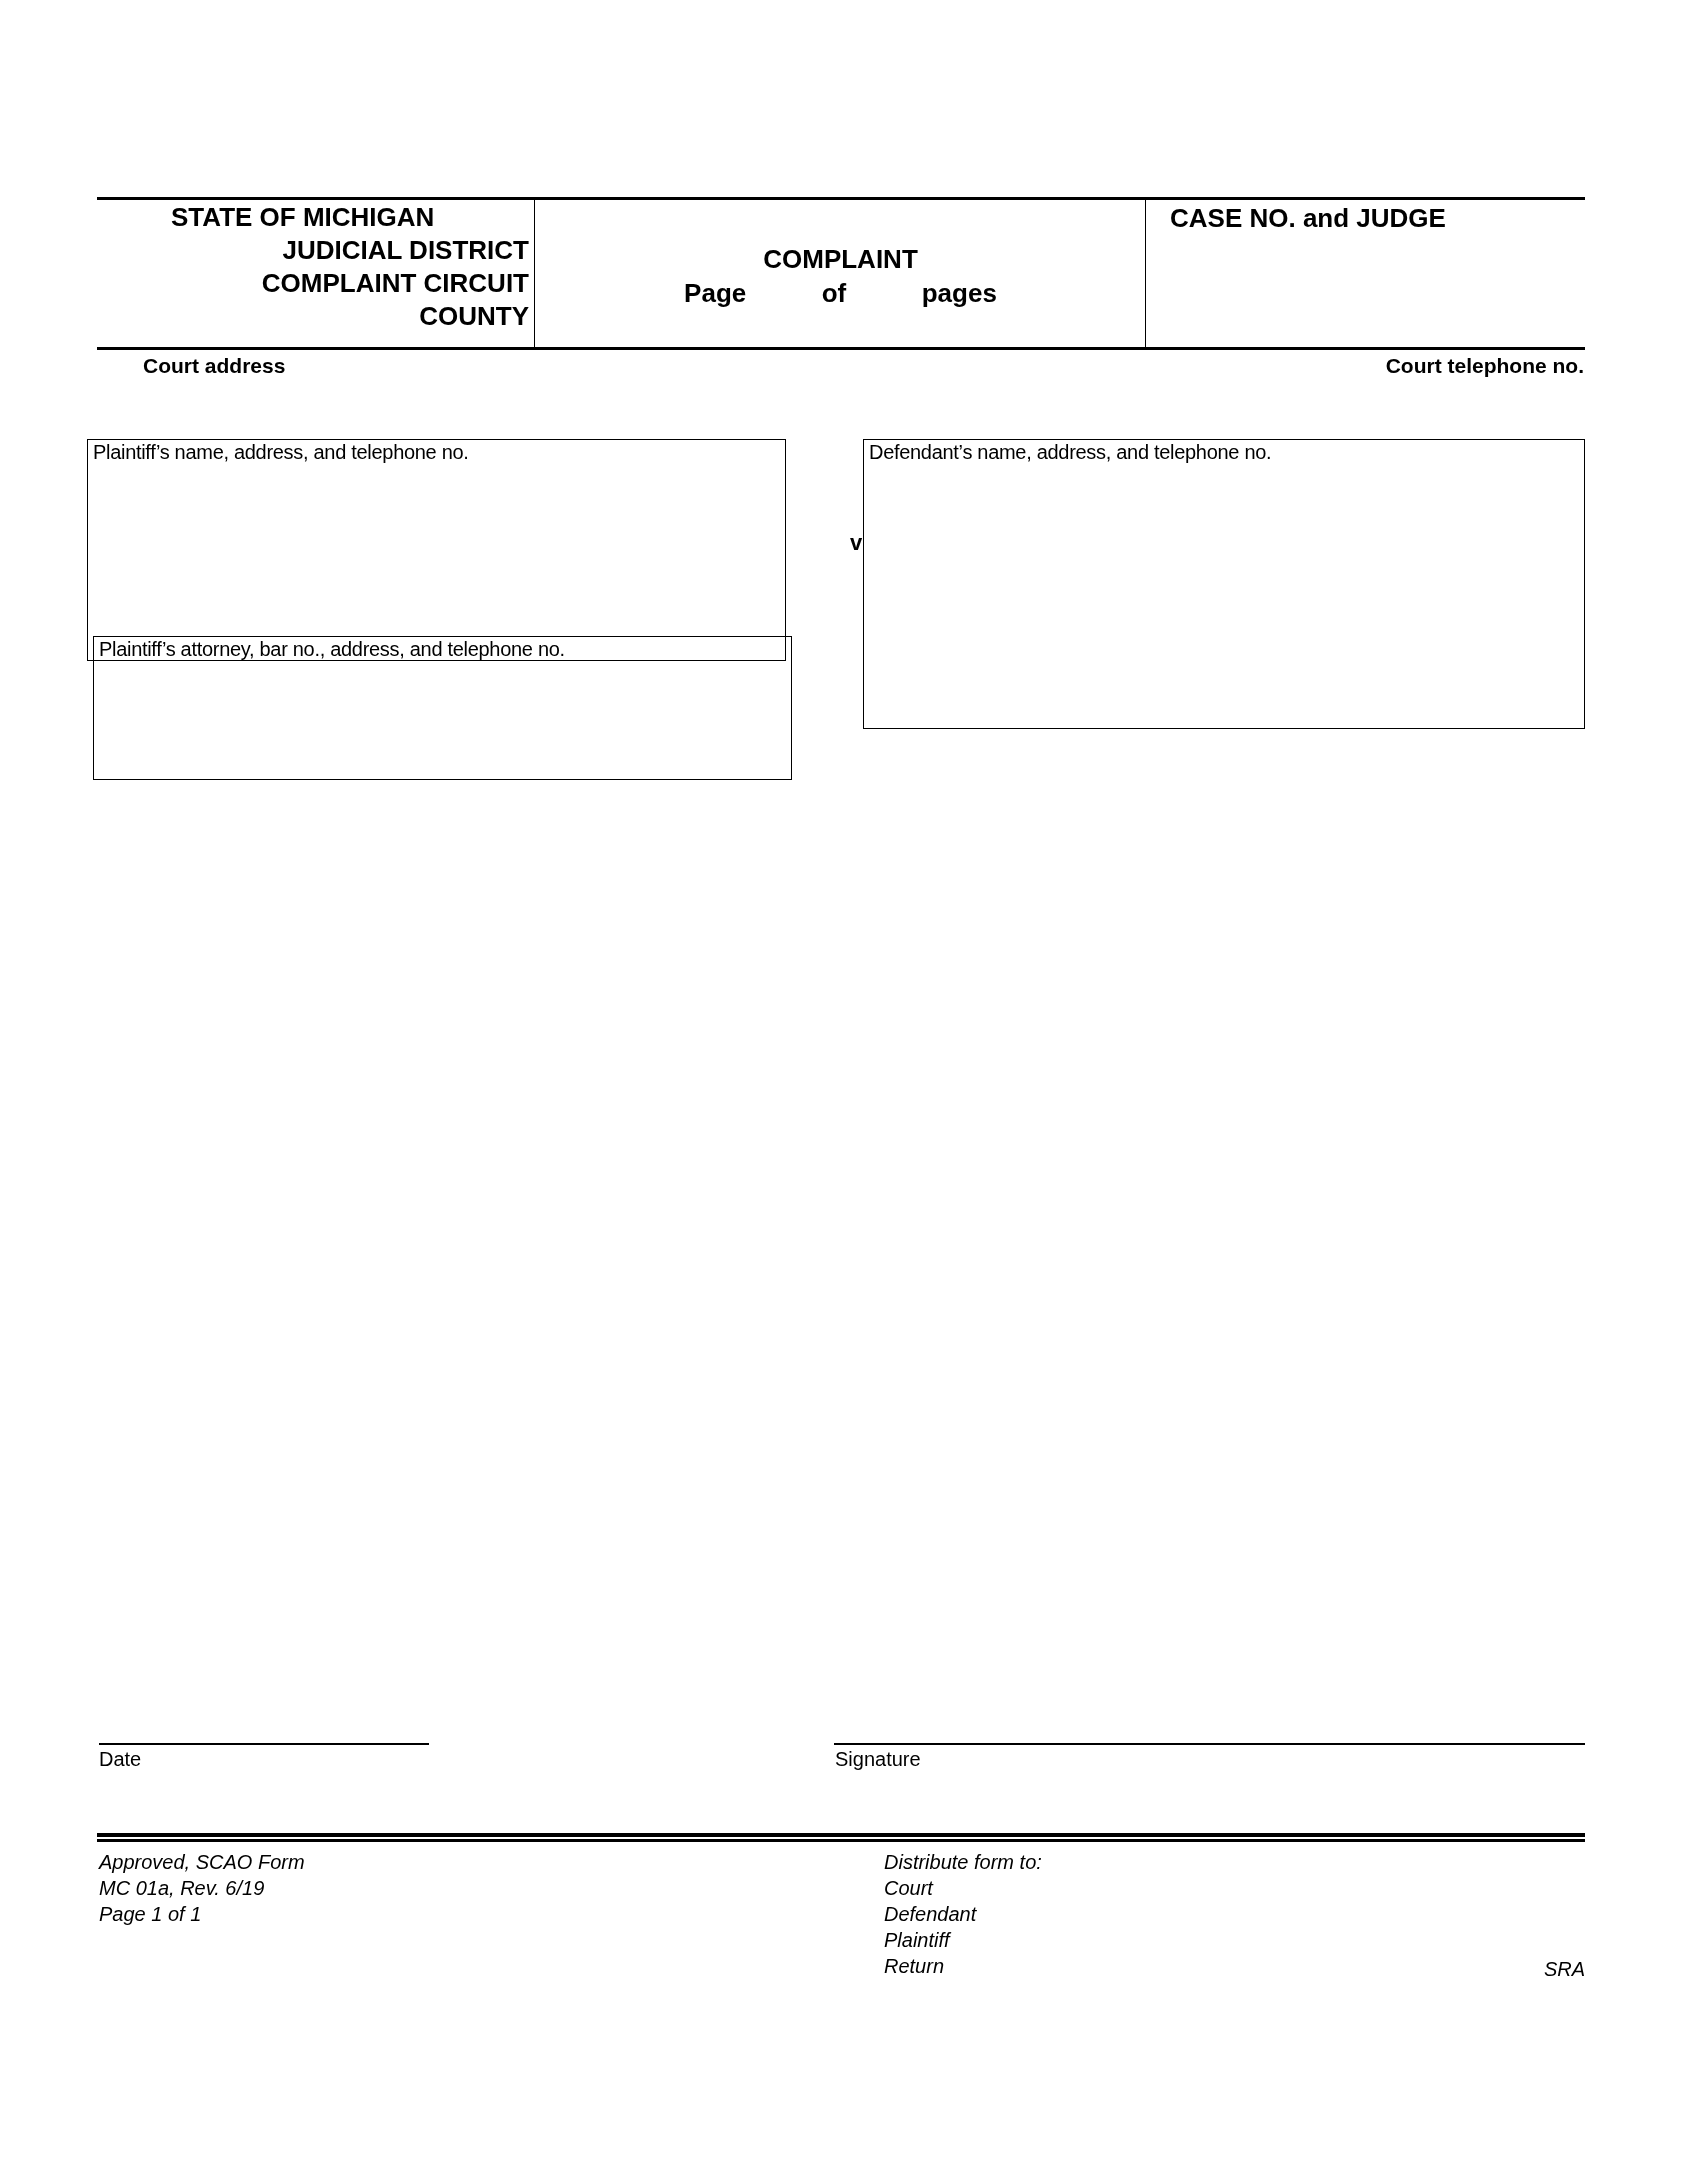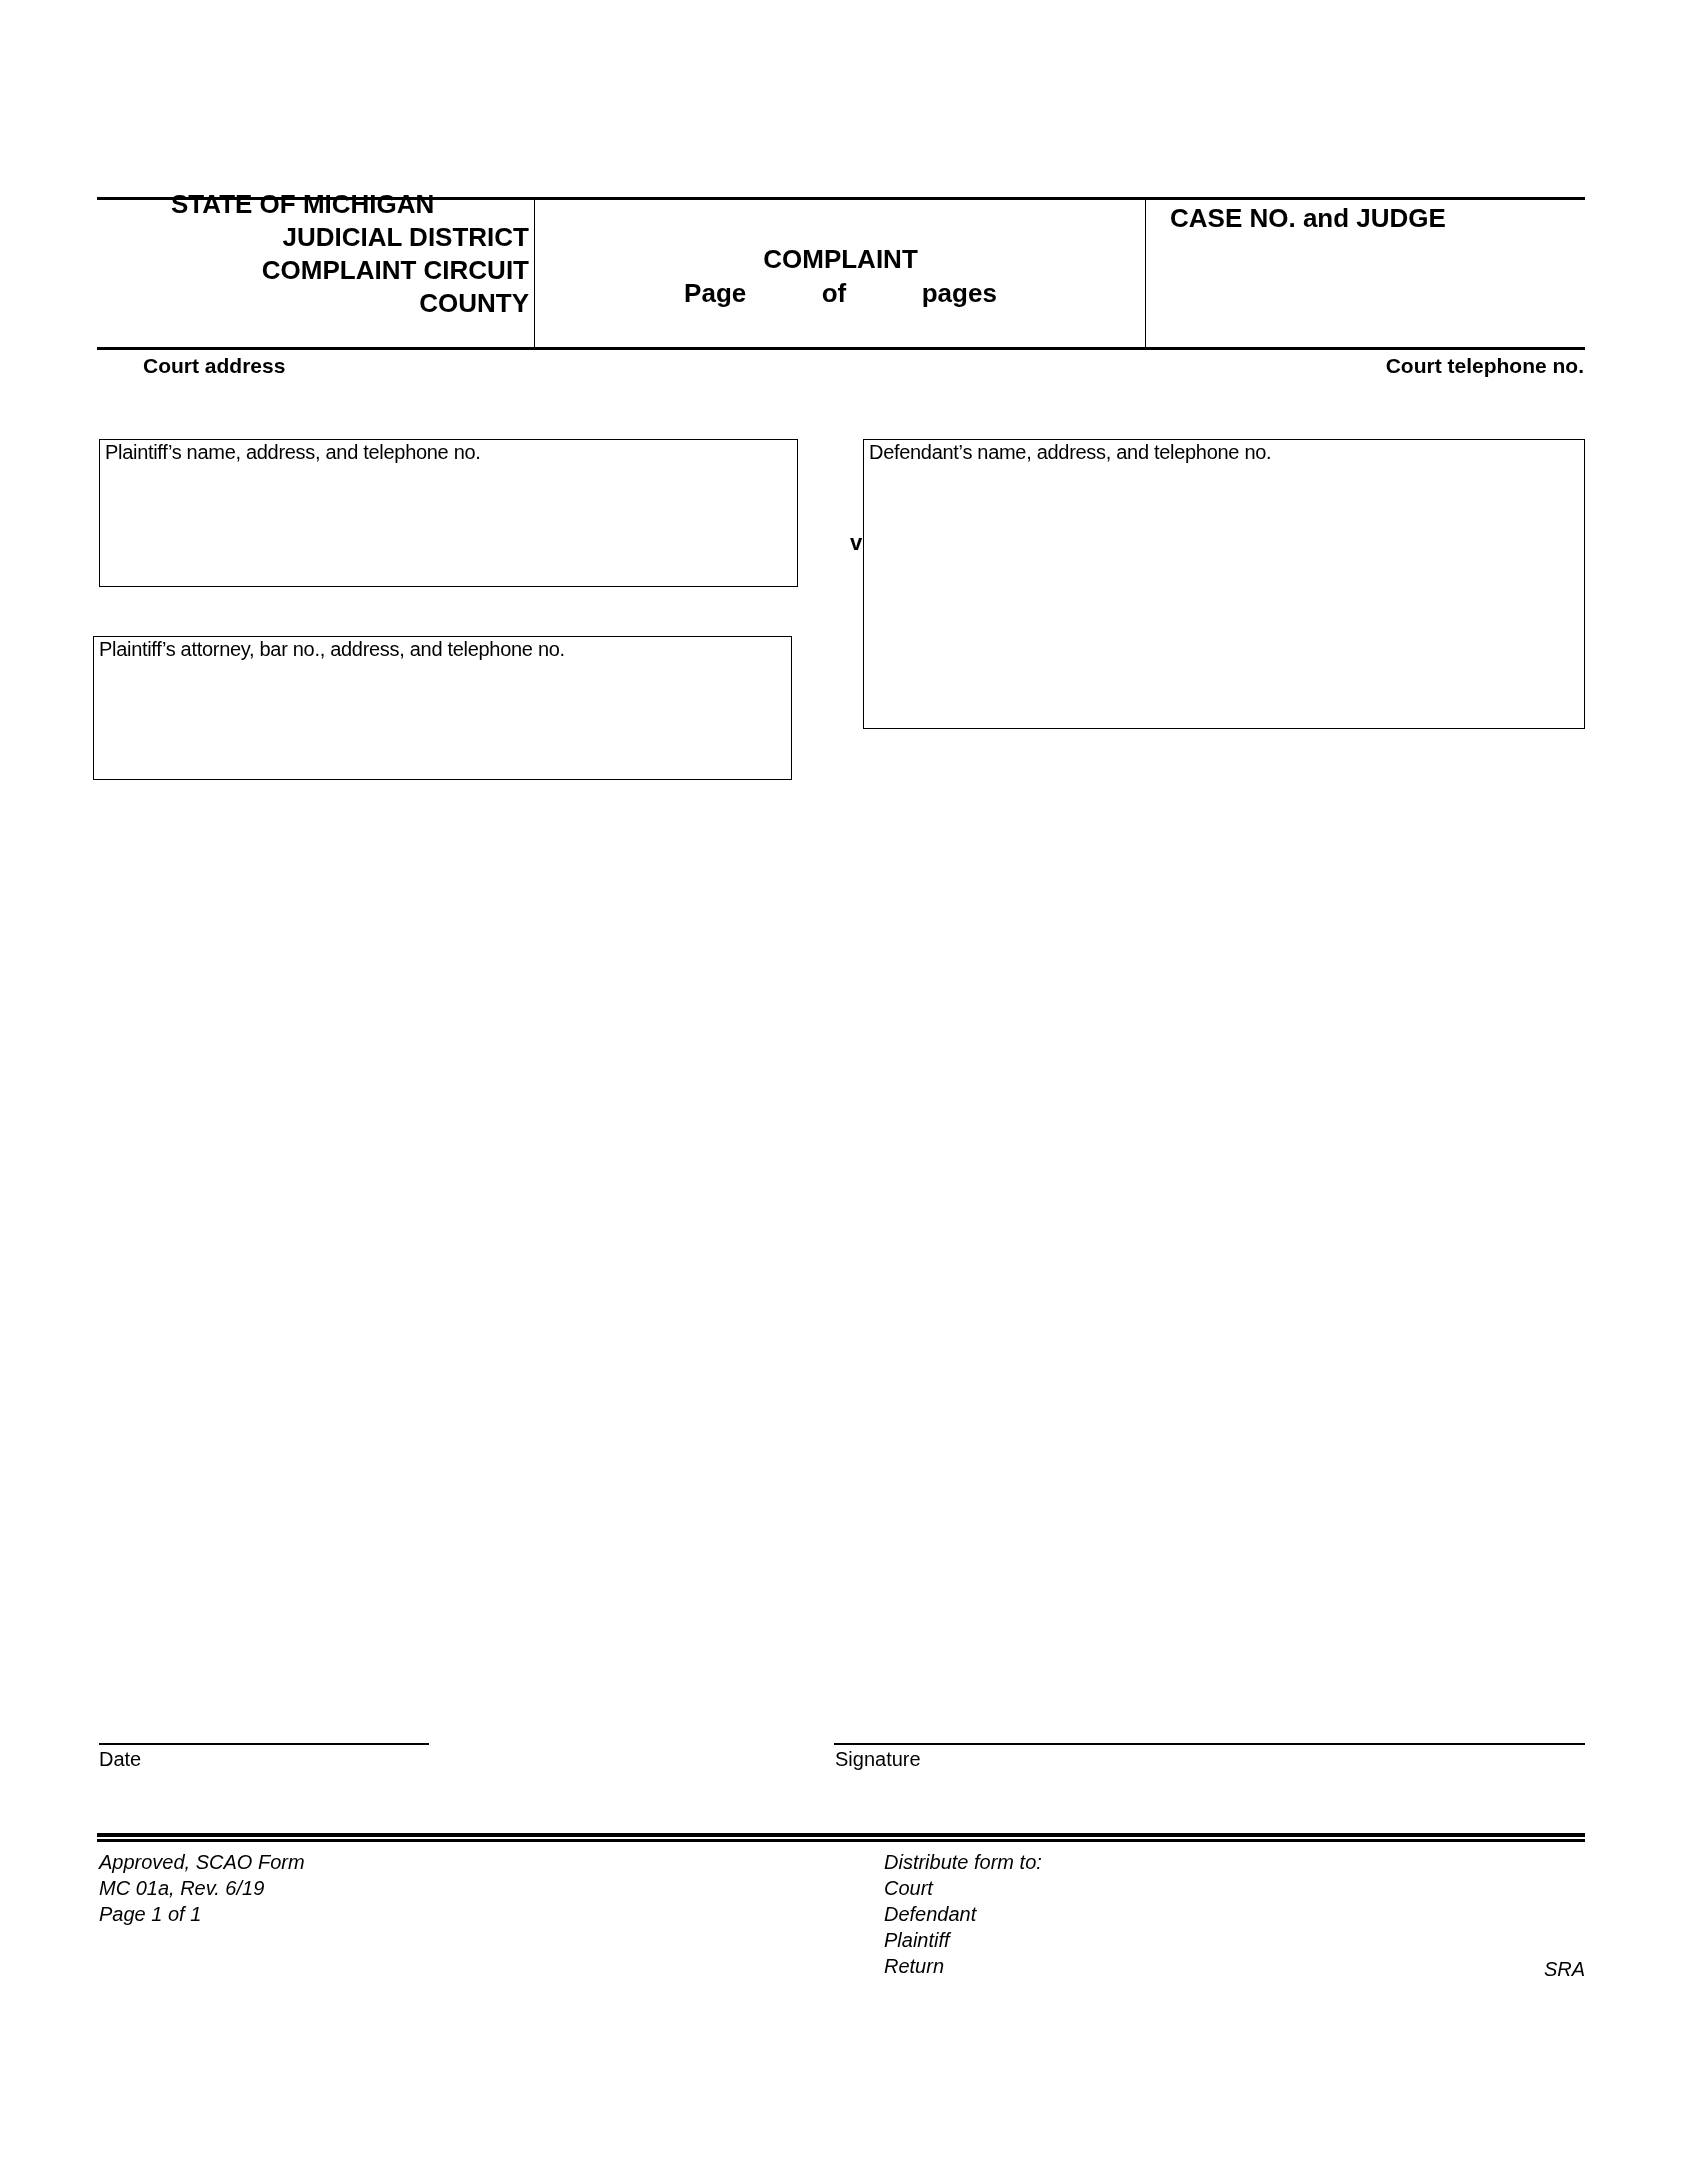--- a/index.html
+++ b/index.html
@@ -1,20 +1,20 @@
 <!DOCTYPE html>
 <html><head>
 <meta charset="utf-8">
 <style>
   html, body { margin:0; padding:0; background:#fff; }
   body { width:1683px; height:2178px; position:relative; font-family:"Liberation Sans", sans-serif; color:#000; overflow:hidden; }
   .abs { position:absolute; }
   .hdr-rule { position:absolute; left:97px; width:1488px; height:3px; background:#000; }
   .vdiv { position:absolute; width:1px; background:#000; top:199px; height:149px; }
-  .court-lines { position:absolute; left:97px; width:432px; top:188px; text-align:right; font-weight:bold; font-size:26px; line-height:33px; }
+  .court-lines { position:absolute; left:97px; width:432px; top:201px; text-align:right; font-weight:bold; font-size:26px; line-height:33px; }
   .court-lines .first { text-align:left; padding-left:74px; }
   .center-block { position:absolute; left:535px; width:611px; top:242px; text-align:center; font-weight:bold; font-size:26px; line-height:34px; }
   .page-row span { display:inline-block; }
   .case-label { position:absolute; left:1170px; top:203px; font-weight:bold; font-size:26px; }
   .sub-label { position:absolute; top:354px; font-weight:bold; font-size:21px; }
   .box { position:absolute; border:1.5px solid #000; box-sizing:border-box; }
   .box-label { position:absolute; left:5px; top:1px; font-size:20px; letter-spacing:-0.3px; }
   .vs { position:absolute; left:850px; top:530px; font-weight:bold; font-size:22px; }
   .sig-line { position:absolute; height:1.5px; background:#000; top:1743px; }
   .sig-label { position:absolute; top:1748px; font-size:20px; }
@@ -46,21 +46,21 @@
     <span>pages</span>
   </div>
 </div>
 
 <div class="case-label">CASE NO. and JUDGE</div>
 <div class="abs" style="left:1150px; top:238px; width:432px; height:105px;"></div>
 
 <div class="sub-label" style="left:99px;margin-left:44px;">Court address</div>
 <div class="sub-label" style="right:99px;">Court telephone no.</div>
 
-<div class="box" style="left:99px; top:439px; width:699px; height:148px;">
+<div class="box" style="left:87px; top:439px; width:699px; height:222px;">
   <span class="box-label">Plaintiff’s name, address, and telephone no.</span>
 </div>
 <div class="box" style="left:93px; top:636px; width:699px; height:144px;">
   <span class="box-label">Plaintiff’s attorney, bar no., address, and telephone no.</span>
 </div>
 
 <div class="vs">v</div>
 
 <div class="box" style="left:863px; top:439px; width:722px; height:290px;">
   <span class="box-label">Defendant’s name, address, and telephone no.</span>

